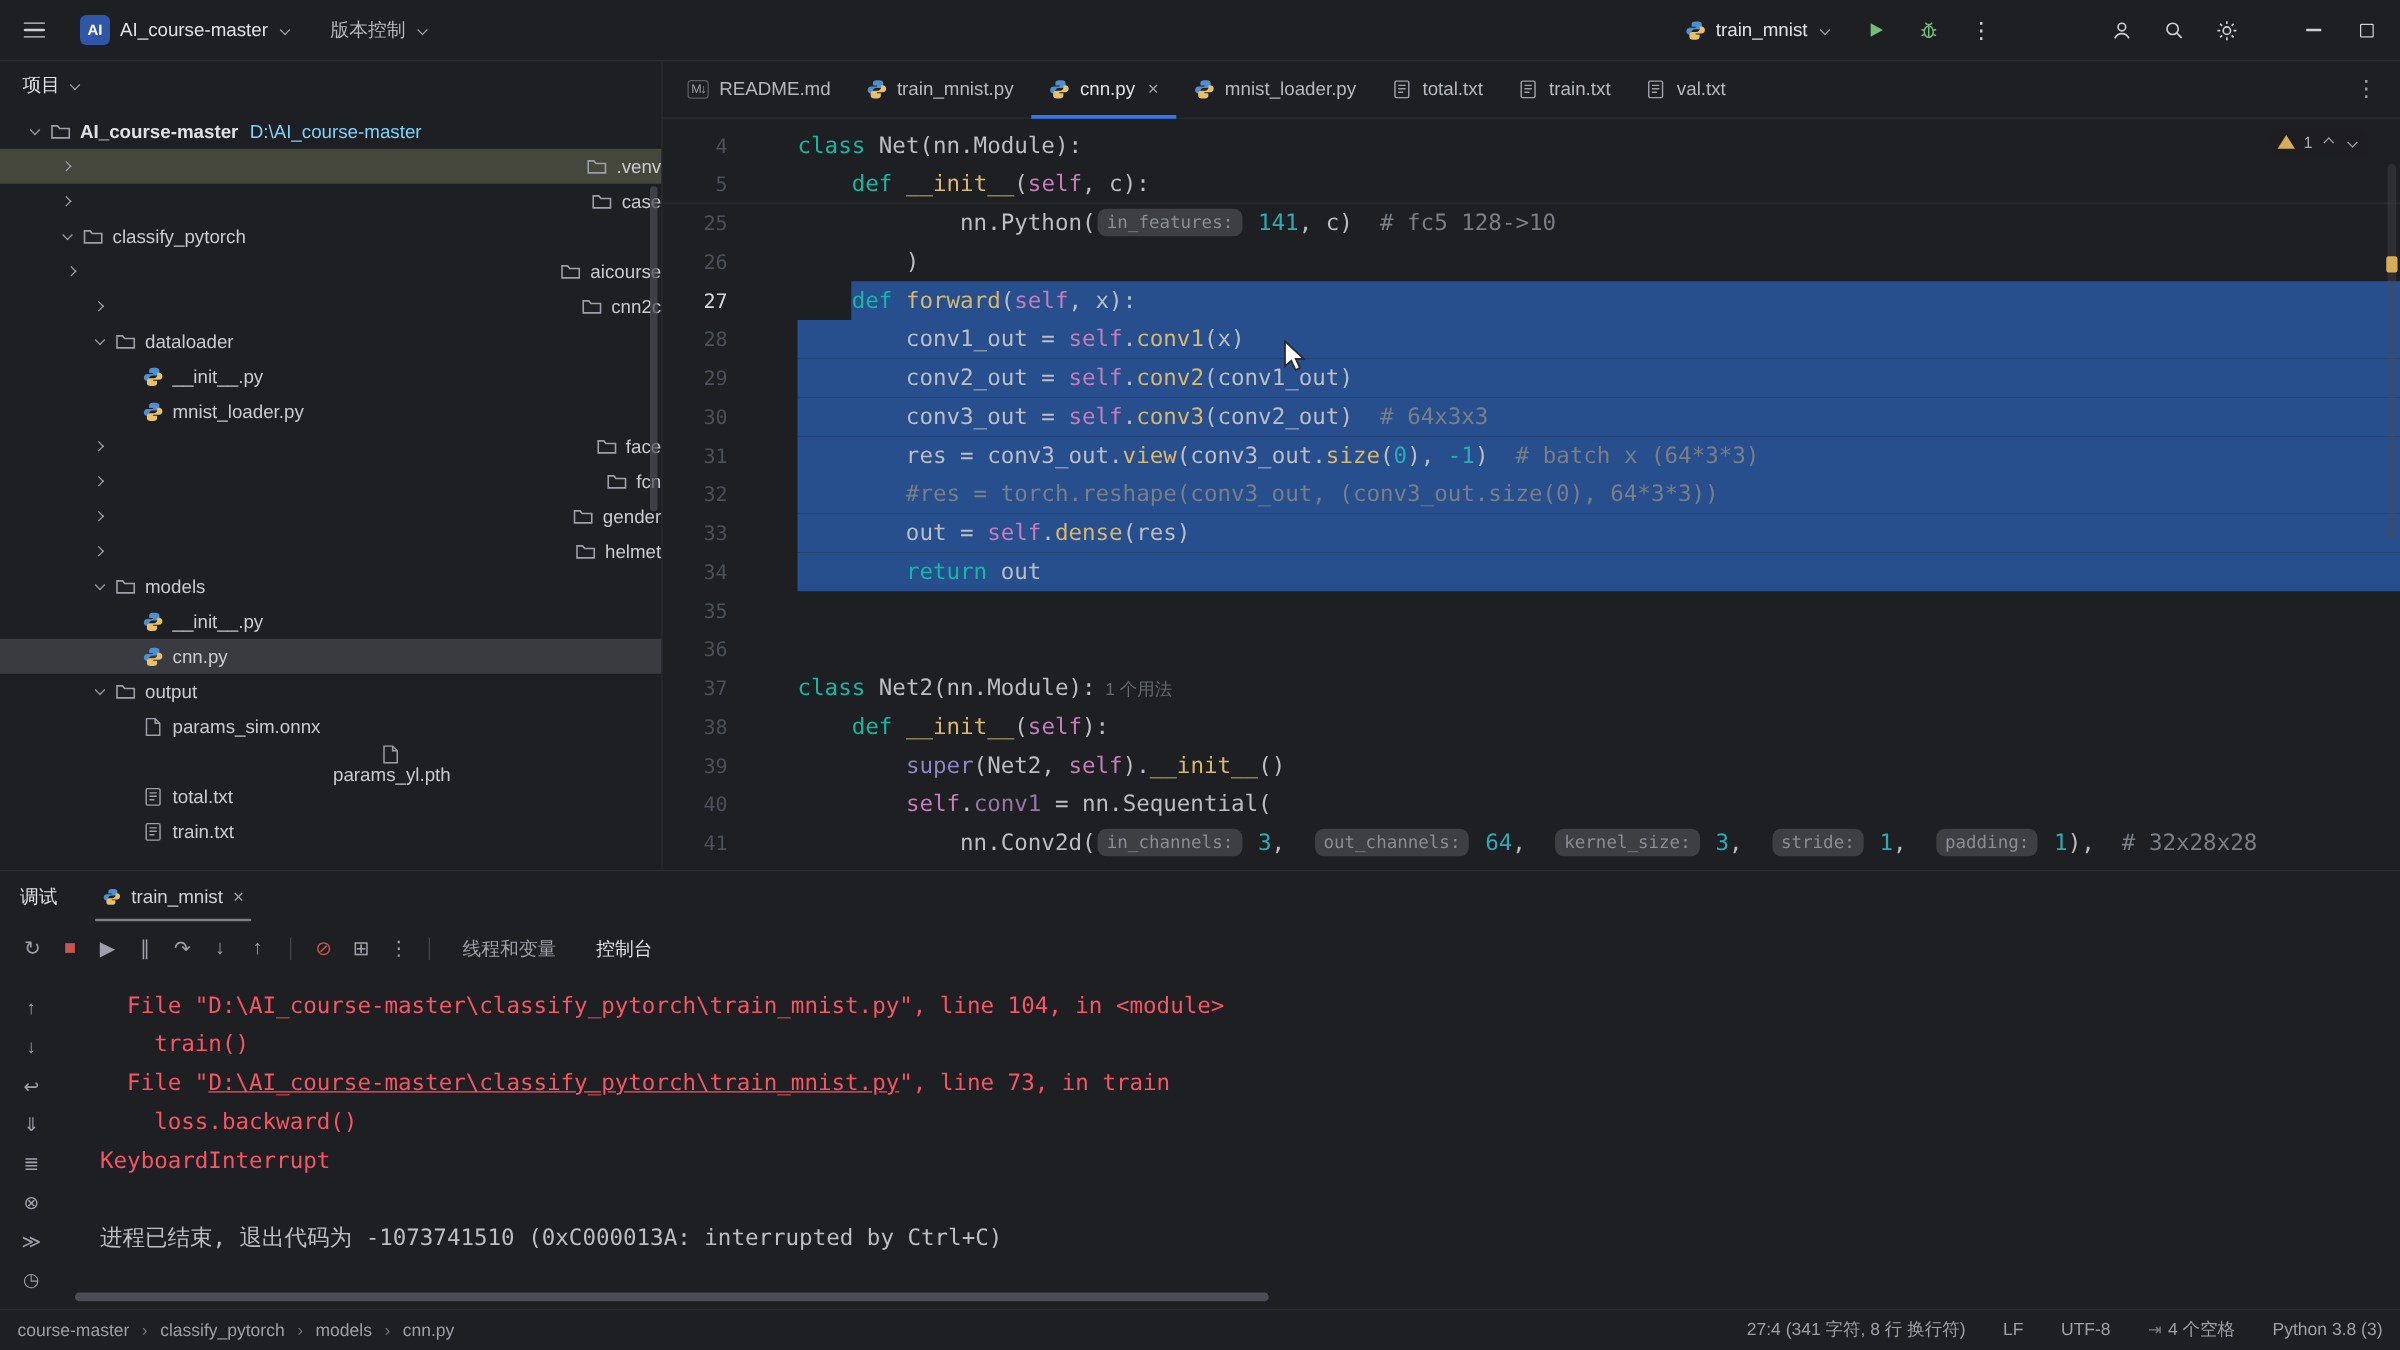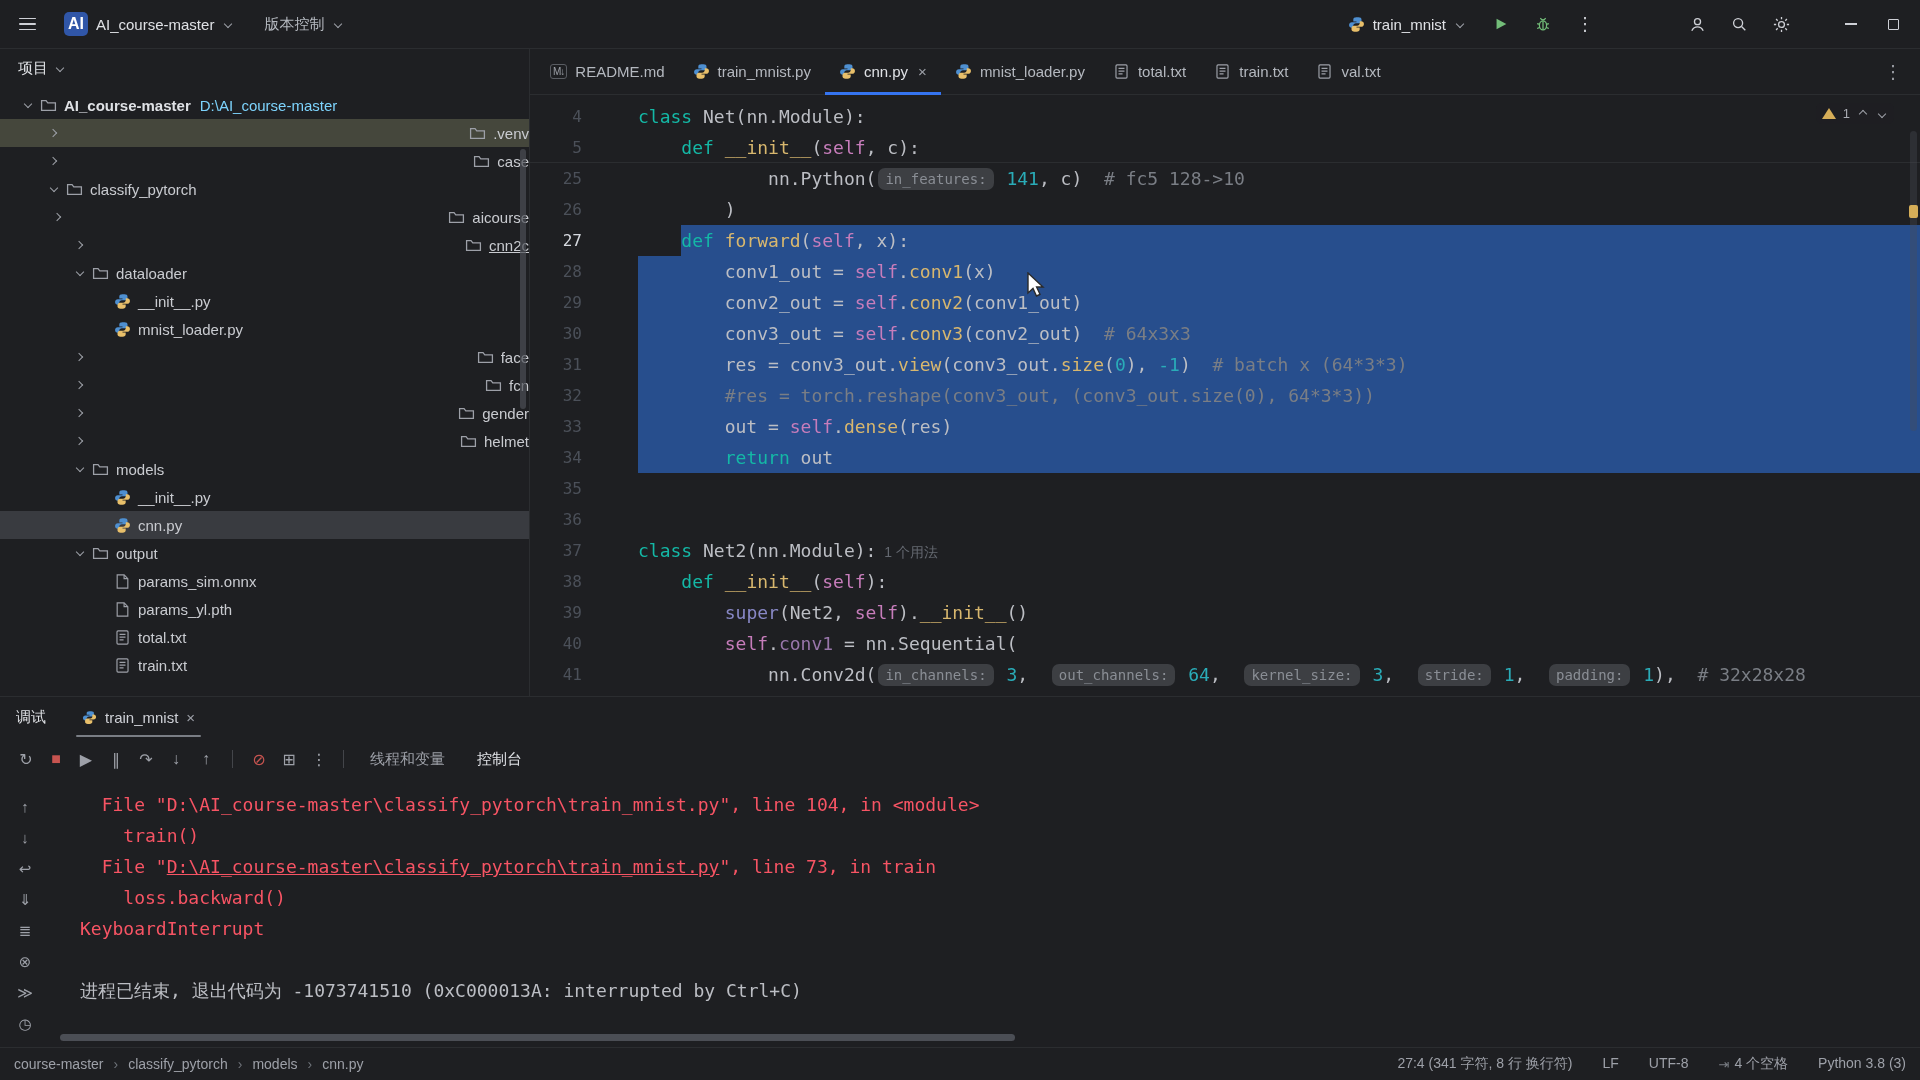--- a/index.html
+++ b/index.html
@@ -5,21 +5,21 @@
   *{box-sizing:border-box;margin:0;padding:0}
   html,body{width:1920px;height:1080px;overflow:hidden}
   body{background:#1E1F22;color:#BCBEC4;font-family:"Liberation Sans","DejaVu Sans",sans-serif;font-size:15px;position:relative}
 
   
   .titlebar{height:49px;display:flex;align-items:center;border-bottom:1px solid #2B2D30;padding:0 10px;gap:10px}
   .tb-btn{height:34px;min-width:34px;display:flex;align-items:center;justify-content:center;border-radius:6px;color:#CED0D6}
   .hamburger{flex-direction:column;gap:4px}
   .hamburger i{display:block;width:17px;height:1.6px;background:#CED0D6;border-radius:1px}
   .proj-chip,.vcs-chip,.run-widget{display:flex;align-items:center;gap:8px;height:34px;padding:0 10px;border-radius:6px}
-  .logo{width:24px;height:24px;border-radius:5px;background:#3056A8;color:#fff;font-weight:bold;font-size:16px;display:flex;align-items:center;justify-content:center}
+  .logo{width:24px;height:24px;border-radius:5px;background:#3056A8;color:#fff;font-weight:bold;font-size:12px;display:flex;align-items:center;justify-content:center}
   .tb-text{color:#DFE1E5}
   .tb-text.dim{color:#B4B8BF}
   .tb-right{margin-left:auto;display:flex;align-items:center;gap:8px}
   .dots{font-size:18px;color:#CED0D6}
   .gap-l{margin-left:70px}
   .gap-m{margin-left:28px}
   .min-glyph{width:12px;height:1.5px;background:#CED0D6;display:block}
   .max-glyph{width:11px;height:11px;border:1.4px solid #CED0D6;border-radius:1px;display:block}
 
   
@@ -234,21 +234,21 @@
           </div>
           <div class="tree-row" style="padding-left: 50px;">
             <span class="chev right"></span>
             <span class="ticon">
               <svg viewBox="0 0 16 16" width="17" height="17">
                 <path d="M1.5 3.5h4.2l1.6 2h7.2v7H1.5z" fill="none" stroke="#9DA0A8" stroke-width="1.2"></path>
               </svg>
             </span>
             <span class="tlabel">aicourse</span>
           </div>
-          <div class="tree-row" style="padding-left: 72px; text-decoration: underline;">
+          <div class="tree-row" style="padding-left: 72px;">
             <span class="chev right"></span>
             <span class="ticon">
               <svg viewBox="0 0 16 16" width="17" height="17">
                 <path d="M1.5 3.5h4.2l1.6 2h7.2v7H1.5z" fill="none" stroke="#9DA0A8" stroke-width="1.2"></path>
               </svg>
             </span>
             <span class="tlabel">cnn2c</span>
           </div>
           <div class="tree-row" style="padding-left: 72px;">
             <span class="chev down"></span>
@@ -356,21 +356,21 @@
           <div class="tree-row" style="padding-left: 98px;">
             <span class="chev-spacer"></span>
             <span class="ticon">
               <svg viewBox="0 0 16 16" width="17" height="17">
                 <path d="M3 1.8h6.5l3.5 3.5v9H3z" fill="none" stroke="#9DA0A8" stroke-width="1.1"></path>
                 <path d="M9.5 1.8v3.5H13" fill="none" stroke="#9DA0A8" stroke-width="1.1"></path>
               </svg>
             </span>
             <span class="tlabel">params_sim.onnx</span>
           </div>
-          <div class="tree-row" style="padding-left: 98px;">
+          <div class="tree-row" style="padding-left: 98px; flex-direction: column;">
             <span class="chev-spacer"></span>
             <span class="ticon">
               <svg viewBox="0 0 16 16" width="17" height="17">
                 <path d="M3 1.8h6.5l3.5 3.5v9H3z" fill="none" stroke="#9DA0A8" stroke-width="1.1"></path>
                 <path d="M9.5 1.8v3.5H13" fill="none" stroke="#9DA0A8" stroke-width="1.1"></path>
               </svg>
             </span>
             <span class="tlabel">params_yl.pth</span>
           </div>
           <div class="tree-row" style="padding-left: 98px;">

